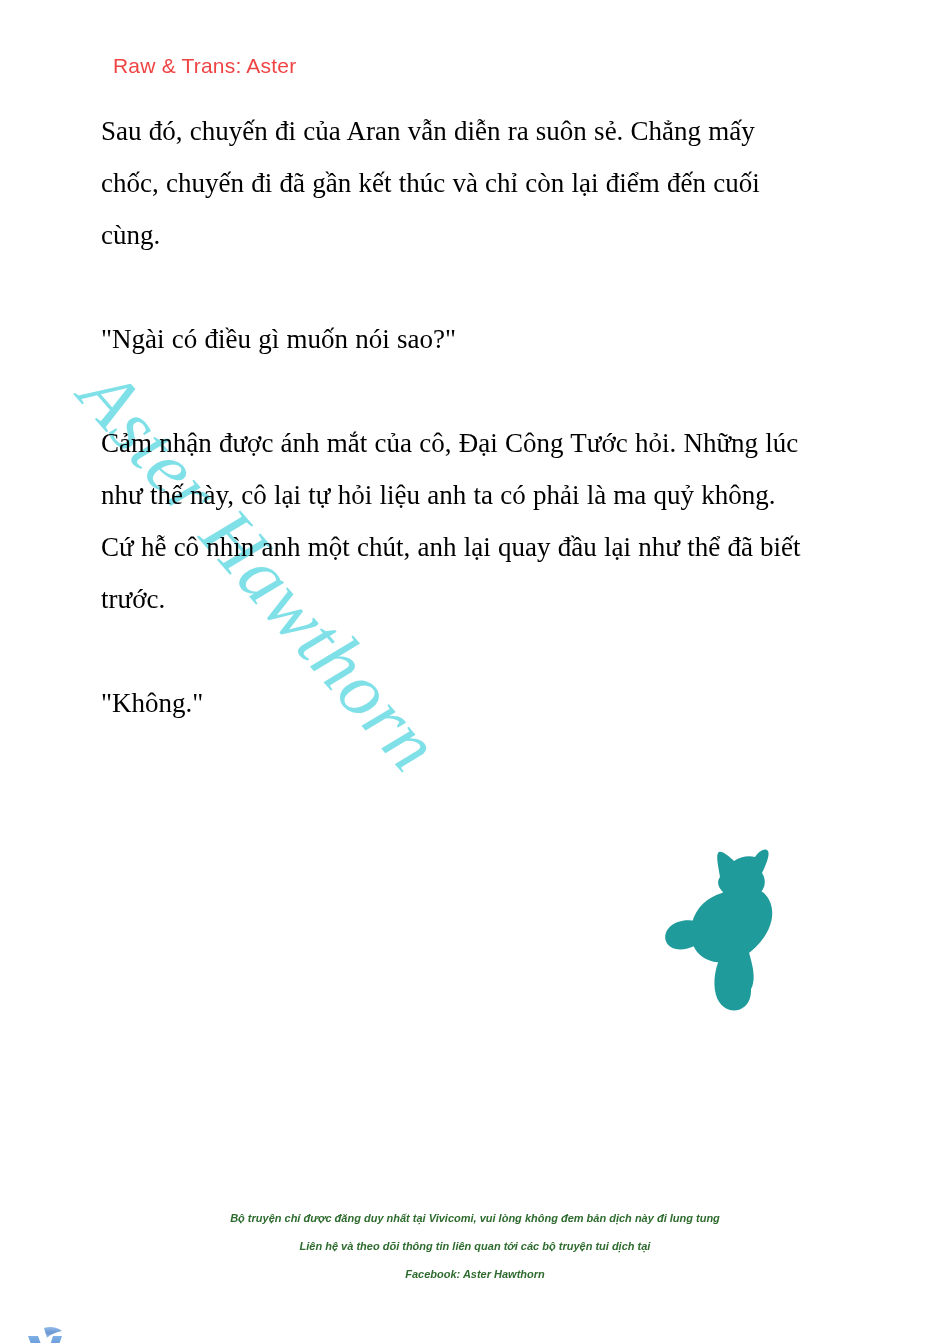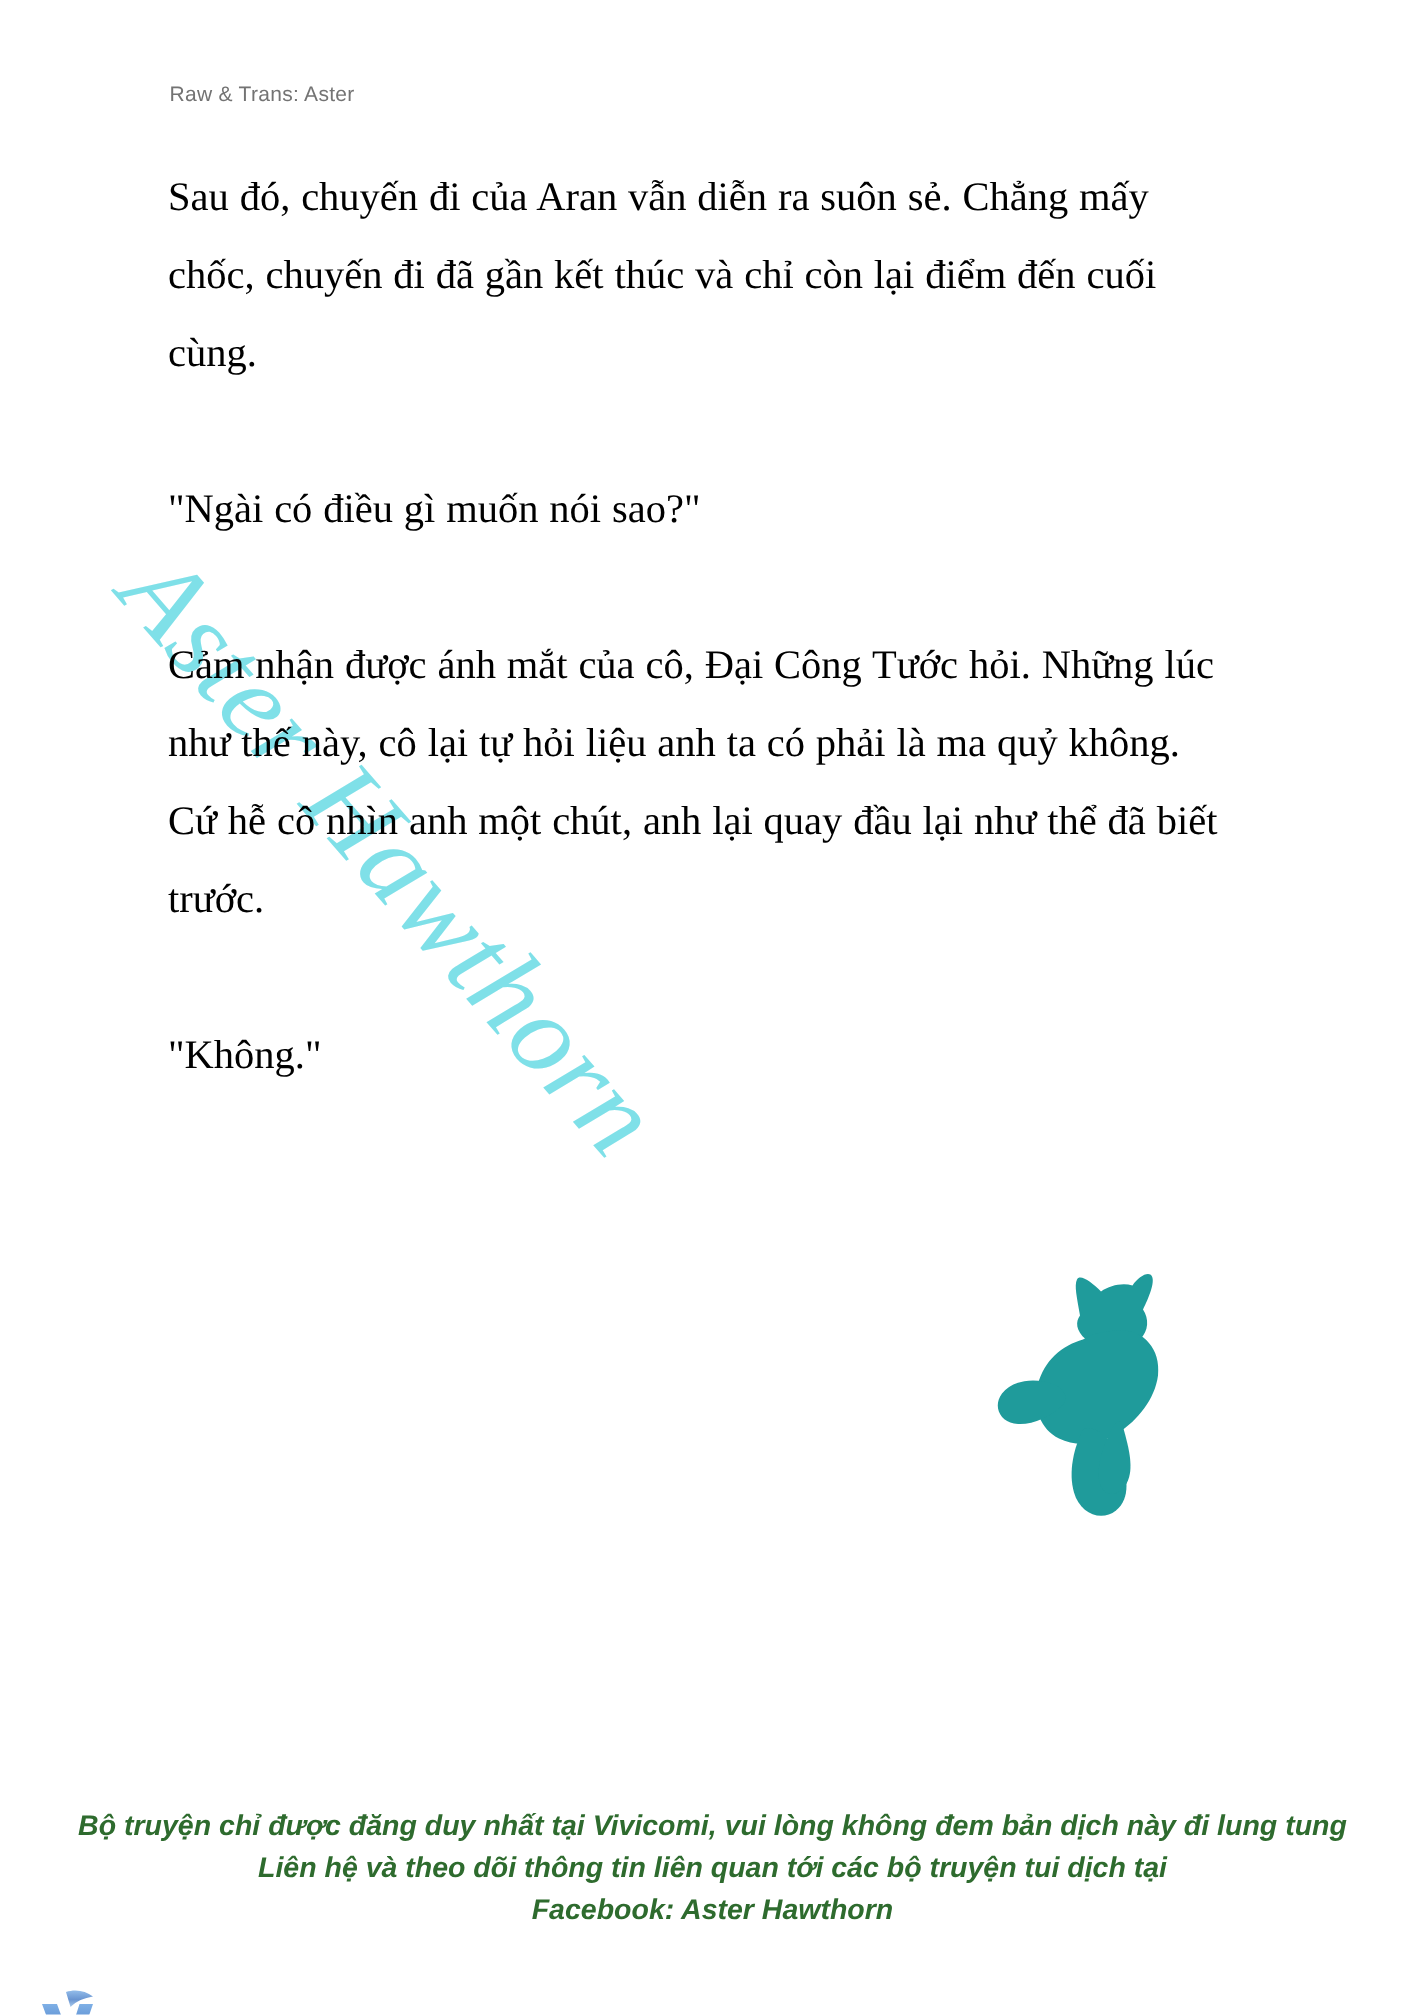--- a/index.html
+++ b/index.html
@@ -23,23 +23,23 @@
     inset: 0;
     background: #ffffff;
   }
 
   
   #header {
     position: absolute;
     left: 113px;
     top: 54px;
     font-family: "Liberation Sans", "DejaVu Sans", sans-serif;
-    font-size: 14px;
+    font-size: 21px;
     font-weight: 400;
-    color: #737373;
+    color: #ef4444;
     letter-spacing: 0.2px;
     white-space: nowrap;
   }
 
   
   #watermark-layer {
     position: absolute;
     left: 0; top: 0;
     width: 950px;
     height: 1343px;
@@ -64,21 +64,21 @@
     position: absolute;
     left: 660px;
     top: 845px;
     width: 150px;
     height: 175px;
   }
 
   
   #article {
     position: absolute;
-    left: 112px;
+    left: 101px;
     top: 105px;
     width: 700px;
     z-index: 2;
   }
   .para {
     font-family: "Liberation Serif", "DejaVu Serif", serif;
     font-size: 27px;
     line-height: 52px;
     color: #000000;
     margin: 0 0 52px 0;
@@ -91,21 +91,21 @@
   #footer-credit {
     position: absolute;
     left: 0;
     top: 1204px;
     width: 950px;
     text-align: center;
     z-index: 3;
   }
   #footer-credit .credit-line {
     font-family: "Liberation Sans", "DejaVu Sans", sans-serif;
-    font-size: 19px;
+    font-size: 11px;
     font-weight: bold;
     font-style: italic;
     color: #2e6b2e;
     line-height: 28px;
     white-space: nowrap;
   }
 
   
   #brand-logo {
     position: absolute;

